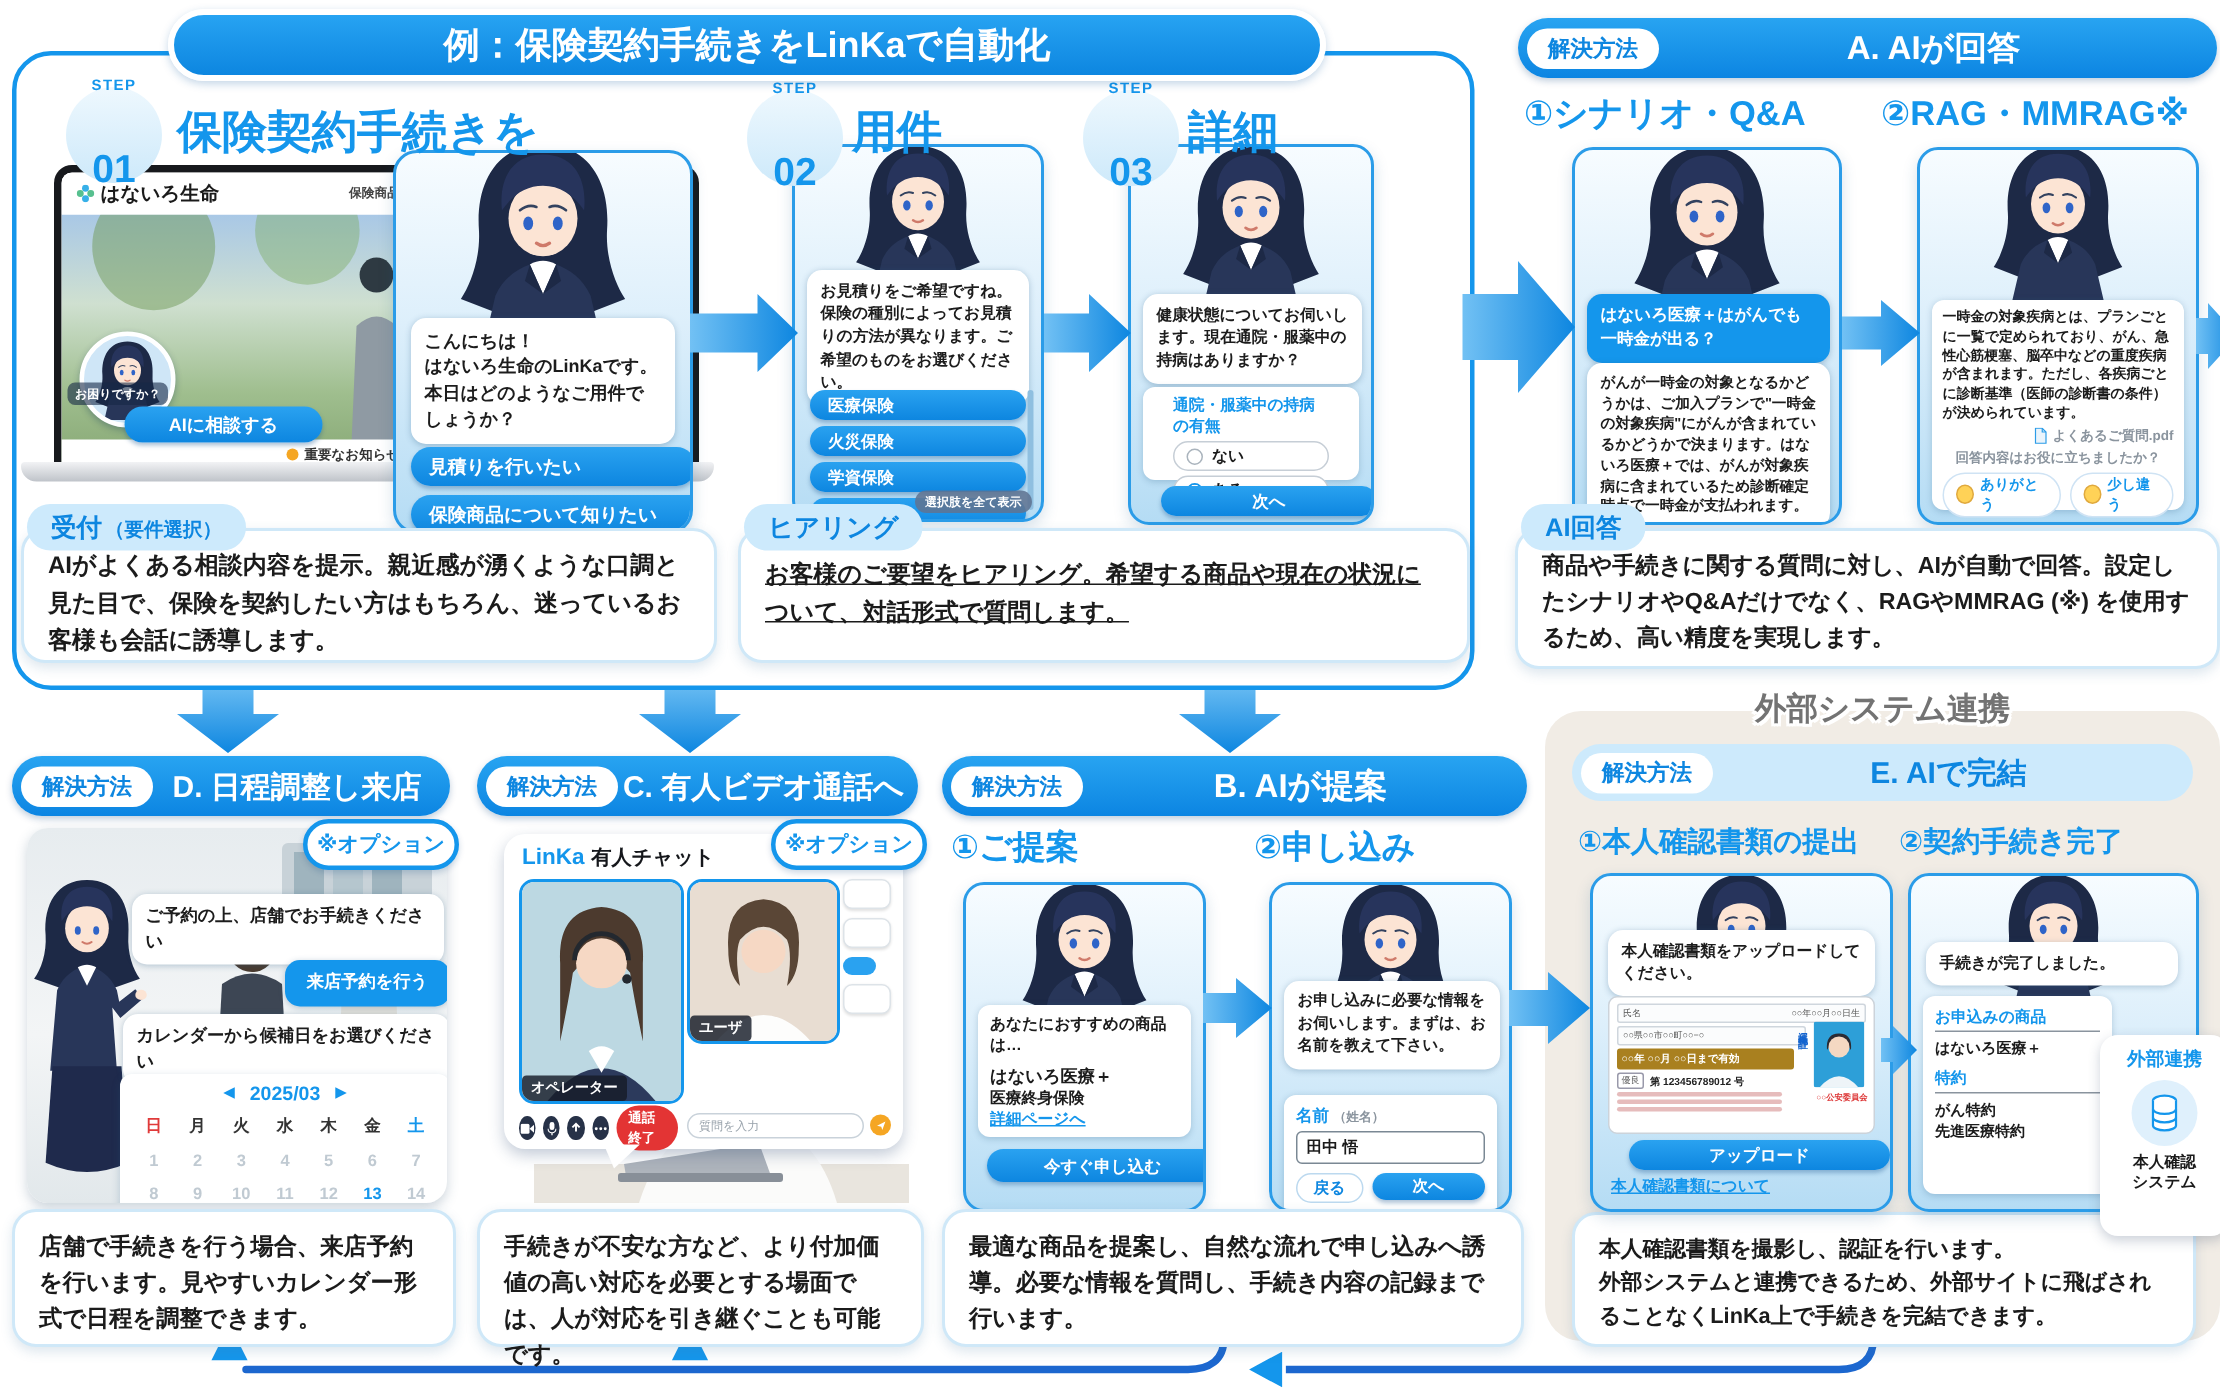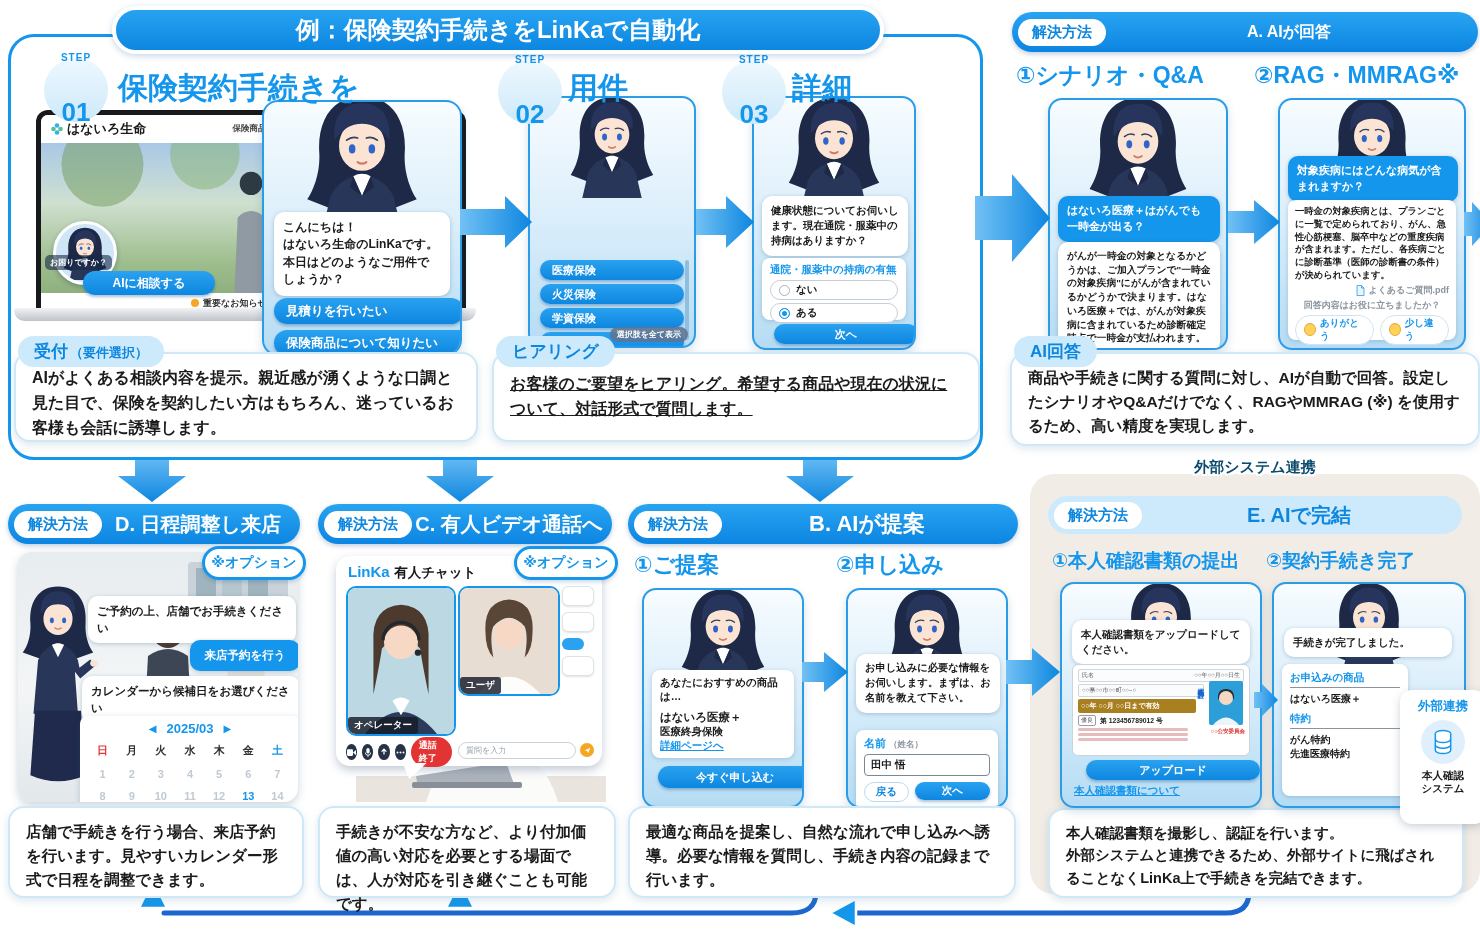--- a/index.html
+++ b/index.html
@@ -59,21 +59,21 @@
   .linkblue{color:#1496ec;text-decoration:underline;font-weight:700;cursor:pointer;}
   .whitebtn{background:#fff;color:#0d86e0;border:1.5px solid #bcd9ef;border-radius:999px;font-weight:800;
             display:flex;align-items:center;justify-content:center;cursor:pointer;}
   
   .cal{position:absolute;background:#fff;border-radius:8px;box-shadow:0 2px 6px rgba(40,90,130,.25);padding:5px 8px;}
   .cal .hd{display:flex;align-items:center;justify-content:center;gap:10px;color:#1496ec;font-weight:800;font-size:13px;}
   .cal .gr{display:grid;grid-template-columns:repeat(7,1fr);text-align:center;font-size:11px;font-weight:700;margin-top:4px;}
   .cal .gr span{padding:3px 0;}
   .cal .sun{color:#e03a3a;}.cal .sat{color:#1496ec;}.cal .wd{color:#333;}
   .cal .dt{color:#c0cad2;}.cal .dt.sel{color:#1496ec;}
-  .etitle{position:absolute;text-align:center;font-weight:800;font-size:15px;color:#0c4a6e;z-index:4;
+  .etitle{position:absolute;text-align:center;font-weight:800;font-size:21px;color:#737373;z-index:4;
           text-shadow:-2px -2px 0 #fff,2px -2px 0 #fff,-2px 2px 0 #fff,2px 2px 0 #fff,0 2px 0 #fff,0 -2px 0 #fff,2px 0 0 #fff,-2px 0 0 #fff;}
   .ext{position:absolute;background:#fff;border-radius:12px;box-shadow:0 3px 8px rgba(60,80,110,.25);z-index:7;
        display:flex;flex-direction:column;align-items:center;padding:8px 4px;gap:5px;}
   .fbk{display:flex;align-items:center;gap:4px;background:#fff;border:1.5px solid #cfe3f4;border-radius:999px;
        padding:1px 8px;font-size:9.5px;font-weight:800;color:#1496ec;cursor:pointer;}
   .fbface{width:11px;height:11px;border-radius:50%;background:#ffd257;border:1px solid #e0a93e;}
   .chip{position:absolute;background:rgba(22,28,40,.82);color:#fff;font-size:9.5px;font-weight:700;padding:2px 6px;border-radius:3px;}
   .ctl{width:16px;height:16px;border-radius:50%;background:#273248;display:flex;align-items:center;justify-content:center;}
   .lic{position:absolute;background:#fff;border:1px solid #ccd3da;border-radius:6px;padding:4px 5px;font-size:6px;color:#555;}
   .lic .row{border:0.5px solid #cfd6dd;border-radius:2px;padding:1px 3px;margin-bottom:2px;display:flex;gap:4px;background:#fbfcfd;}
@@ -214,20 +214,22 @@
           <path d="M60 10c-19 0-27 15-25 34 7-10 15-15 25-15s18 5 25 15c2-19-6-34-25-34Z" fill="#27345c"></path>
           <ellipse cx="51" cy="52" rx="3" ry="4.2" fill="#2f64c8"></ellipse>
           <ellipse cx="69" cy="52" rx="3" ry="4.2" fill="#2f64c8"></ellipse>
           <path d="M46 44q5-4 10-2M64 42q5-2 10 2" stroke="#33425f" stroke-width="1.6" fill="none" stroke-linecap="round"></path>
           <path d="M56 64q4 3 8 0" stroke="#cf7a6a" stroke-width="2" fill="none" stroke-linecap="round"></path>
           <path d="M24 126l7-30c5-11 13-16 21-19l8 6 8-6c8 3 16 8 21 19l7 30Z" fill="#283659"></path>
           <path d="M52 77l8 18 8-18c-5-3-11-3-16 0Z" fill="#fff"></path>
           <path d="M52 77l8 18-11-8Z" fill="#1d2946"></path>
           <path d="M68 77l-8 18 11-8Z" fill="#1d2946"></path>
         </svg></span>
+    <div class="bub" style="left:8px;top:82px;width:130px;font-size:10.5px;">お見積りをご希望ですね。
+保険の種別によってお見積りの方法が異なります。ご希望のものをお選びください。</div>
     <div class="optpill" style="left:10px;top:162px;width:120px;height:20px;font-size:11px;">
         <span>医療保険</span>
       </div>
     <div class="optpill" style="left:10px;top:186px;width:120px;height:20px;font-size:11px;">
         <span>火災保険</span>
       </div>
     <div class="optpill" style="left:10px;top:210px;width:120px;height:20px;font-size:11px;">
         <span>学資保険</span>
       </div>
     <div class="optpill" style="left:10px;top:234px;width:120px;height:20px;font-size:11px;">
@@ -250,21 +252,21 @@
           <ellipse cx="51" cy="52" rx="3" ry="4.2" fill="#2f64c8"></ellipse>
           <ellipse cx="69" cy="52" rx="3" ry="4.2" fill="#2f64c8"></ellipse>
           <path d="M46 44q5-4 10-2M64 42q5-2 10 2" stroke="#33425f" stroke-width="1.6" fill="none" stroke-linecap="round"></path>
           <path d="M56 64q4 3 8 0" stroke="#cf7a6a" stroke-width="2" fill="none" stroke-linecap="round"></path>
           <path d="M24 126l7-30c5-11 13-16 21-19l8 6 8-6c8 3 16 8 21 19l7 30Z" fill="#283659"></path>
           <path d="M52 77l8 18 8-18c-5-3-11-3-16 0Z" fill="#fff"></path>
           <path d="M52 77l8 18-11-8Z" fill="#1d2946"></path>
           <path d="M68 77l-8 18 11-8Z" fill="#1d2946"></path>
         </svg></span>
     <div class="bub" style="left:8px;top:98px;width:128px;font-size:10.5px;">健康状態についてお伺いします。現在通院・服薬中の持病はありますか？</div>
-    <div class="card" style="left:8px;top:160px;width:144px;height:62px;padding:5px 8px;box-sizing:border-box;">
+    <div class="card" style="left:8px;top:160px;width:144px;height:62px;padding:5px 20px;box-sizing:border-box;">
       <div style="color:#1496ec;font-weight:800;font-size:10.5px;margin-bottom:3px;">通院・服薬中の持病の有無</div>
       <div class="radio" style="margin-bottom:3px;">
         <span class="rdot"></span>
         <span>ない</span>
       </div>
       <div class="radio" style="font-weight:800;">
         <span class="rdot on"></span>
         <span>ある</span>
       </div>
     </div>
@@ -273,21 +275,21 @@
     </div>
   </div>
 
   <div class="lab" style="left:496px;top:336px;">
     <span>ヒアリング</span>
   </div>
   <div class="desc" style="left:492px;top:352px;width:452px;height:62px;font-size:16px;display:flex;align-items:center;text-decoration:underline;">お客様のご要望をヒアリング。希望する商品や現在の状況について、対話形式で質問します。</div>
 
   <div class="secbar" style="left:1012px;top:12px;width:454px;height:40px;">
     <span class="wpill">解決方法</span>
-    <span class="t" style="font-size:16px;">A. AIが回答</span>
+    <span class="t" style="font-size:22px;">A. AIが回答</span>
   </div>
   <div class="subh" style="left:1254px;top:60px;font-size:23px;">②RAG・MMRAG※</div>
   <div class="subh" style="left:1016px;top:60px;font-size:23px;">①シナリオ・Q&amp;A</div>
 
   <div class="abs phone" style="left:1048px;top:98px;width:176px;height:248px;">
     <span class="av" style="width:118px;height:122px;top:-6px;"><svg viewBox="0 0 120 126" width="100%" height="100%" preserveAspectRatio="xMidYMin meet">
           <path d="M60 4C32 4 19 27 21 56c1 17-5 33-11 42l36 14h28l36-14c-6-9-12-25-11-42C101 27 88 4 60 4Z" fill="#1d2946"></path>
           <ellipse cx="60" cy="49" rx="21" ry="23" fill="#fce4d4"></ellipse>
           <path d="M60 10c-19 0-27 15-25 34 7-10 15-15 25-15s18 5 25 15c2-19-6-34-25-34Z" fill="#27345c"></path>
           <ellipse cx="51" cy="52" rx="3" ry="4.2" fill="#2f64c8"></ellipse>
@@ -310,21 +312,20 @@
           <path d="M60 10c-19 0-27 15-25 34 7-10 15-15 25-15s18 5 25 15c2-19-6-34-25-34Z" fill="#27345c"></path>
           <ellipse cx="51" cy="52" rx="3" ry="4.2" fill="#2f64c8"></ellipse>
           <ellipse cx="69" cy="52" rx="3" ry="4.2" fill="#2f64c8"></ellipse>
           <path d="M46 44q5-4 10-2M64 42q5-2 10 2" stroke="#33425f" stroke-width="1.6" fill="none" stroke-linecap="round"></path>
           <path d="M56 64q4 3 8 0" stroke="#cf7a6a" stroke-width="2" fill="none" stroke-linecap="round"></path>
           <path d="M24 126l7-30c5-11 13-16 21-19l8 6 8-6c8 3 16 8 21 19l7 30Z" fill="#283659"></path>
           <path d="M52 77l8 18 8-18c-5-3-11-3-16 0Z" fill="#fff"></path>
           <path d="M52 77l8 18-11-8Z" fill="#1d2946"></path>
           <path d="M68 77l-8 18 11-8Z" fill="#1d2946"></path>
         </svg></span>
-    <div class="bub bub-user" style="left:8px;top:56px;width:152px;font-size:11px;">対象疾病にはどんな病気が含まれますか？</div>
     <div class="card" style="left:8px;top:100px;width:168px;height:140px;padding:5px 7px;box-sizing:border-box;">
       <div style="font-size:9.3px;line-height:1.38;font-weight:600;">一時金の対象疾病とは、プランごとに一覧で定められており、がん、急性心筋梗塞、脳卒中などの重度疾病が含まれます。ただし、各疾病ごとに診断基準（医師の診断書の条件）が決められています。</div>
       <div style="display:flex;justify-content:flex-end;align-items:center;gap:3px;margin-top:2px;">
         <svg width="9" height="11" viewBox="0 0 18 22">
           <path d="M2 1h9l5 5v15H2z" fill="#eaf4fc" stroke="#2b9ce8" stroke-width="1.6"></path>
             <path d="M11 1v5h5" fill="none" stroke="#2b9ce8" stroke-width="1.6"></path>
         </svg>
         <span style="font-size:9px;color:#8a949e;font-weight:700;">よくあるご質問.pdf</span>
       </div>
       <div style="text-align:center;font-size:9px;color:#8a949e;font-weight:700;margin-top:2px;">回答内容はお役に立ちましたか？</div>

